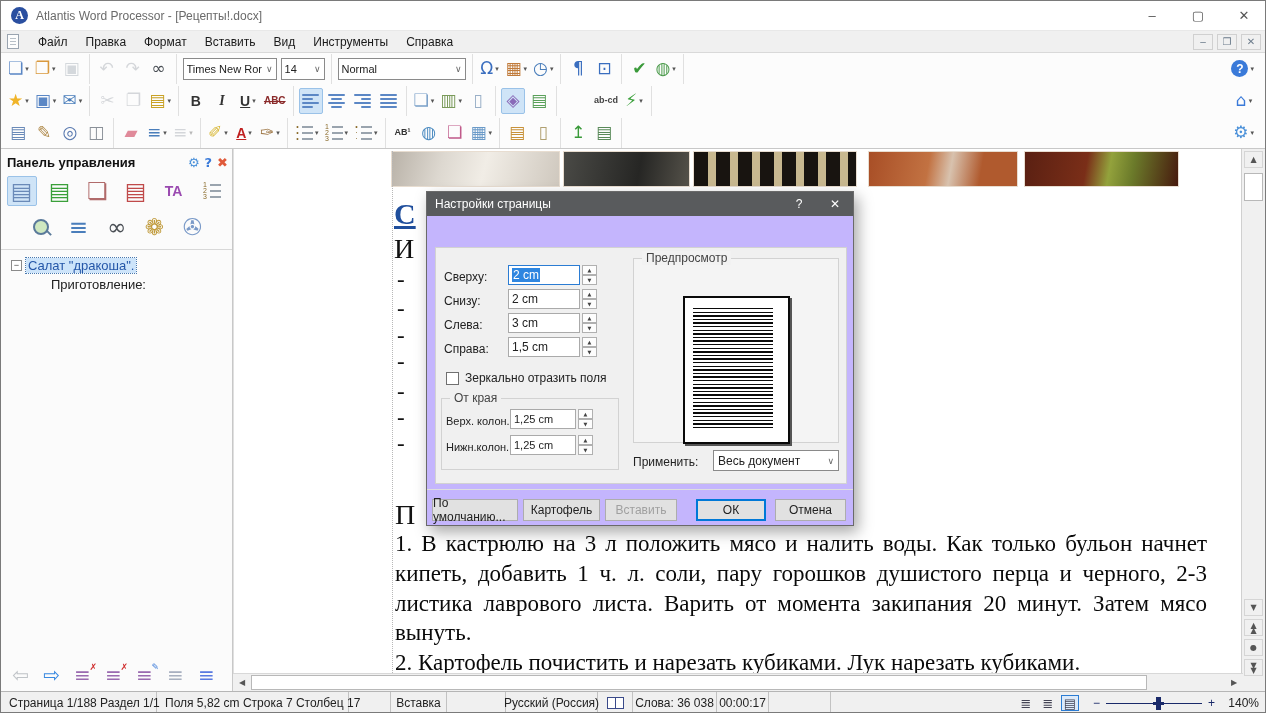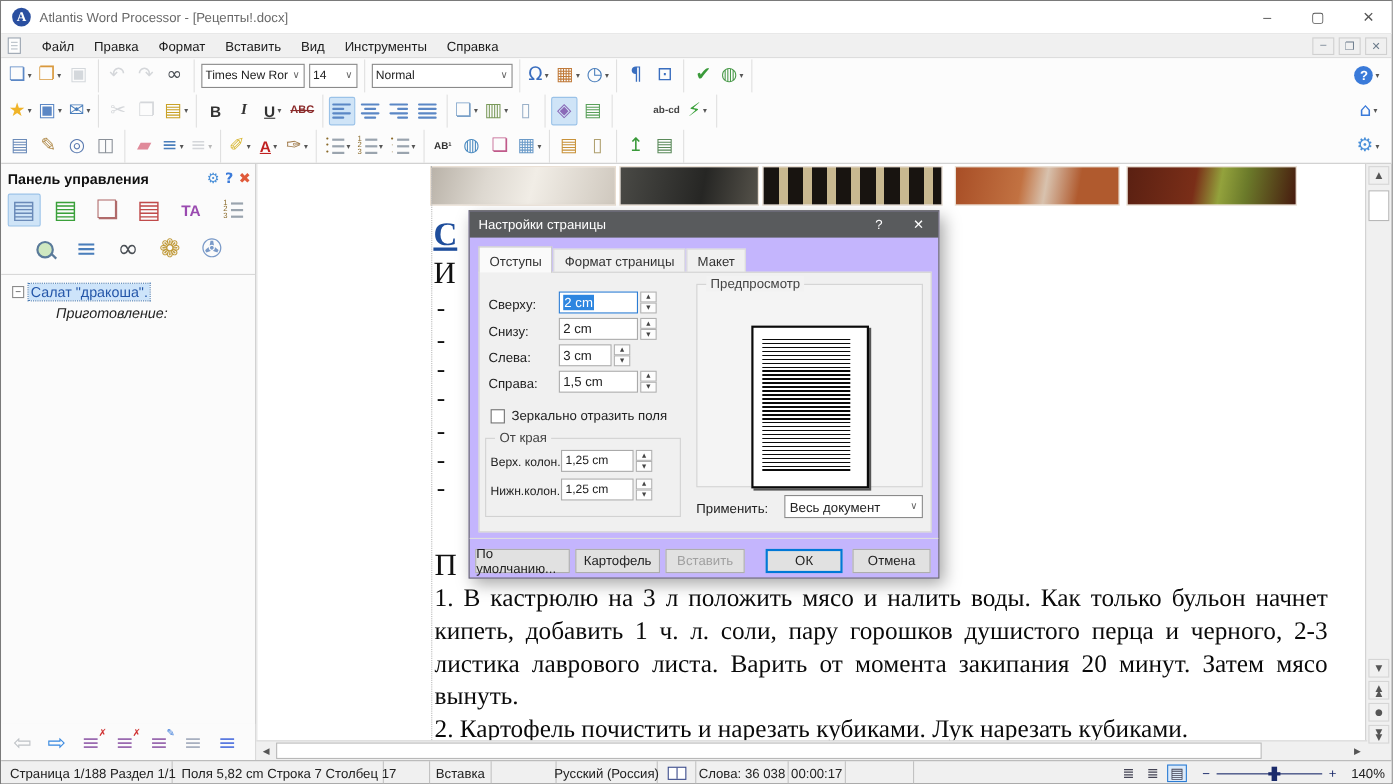--- a/index.html
+++ b/index.html
@@ -56,21 +56,21 @@
   .prow{display:flex;justify-content:center;gap:6px;padding:3px 0;}
   .pbtn{position:relative;width:30px;height:30px;display:flex;align-items:center;justify-content:center;border-radius:2px;}
   .pbtn .glyph{font-size:23px;}
   .pbtn.act{background:#cfe4f7;border:1px solid #9ac2e8;}
   #panelsep{height:1px;background:#d8d8d8;margin-top:4px;}
   #tree{padding:6px 4px;}
   .tree-row{display:flex;align-items:center;height:19px;font-size:13px;}
   .texp{width:11px;height:11px;border:1px solid #8a8a8a;background:#fff;color:#444;font-size:9px;line-height:9px;text-align:center;margin:0 4px 0 6px;}
   .tlabel{padding:0 2px;}
   .tree-row.sel .tlabel{background:#cde4fa;color:#2456a8;outline:1px dotted #4a7ab0;}
-  .tree-row.child .tlabel{margin-left:44px;color:#222;font-style:italic;}
+  .tree-row.child .tlabel{margin-left:44px;color:#222;}
   #panelnav{position:absolute;left:0;bottom:0;width:100%;height:33px;display:flex;align-items:center;gap:4px;padding-left:6px;background:#fbfbfb;}
   .pnav{position:relative;width:27px;height:27px;display:flex;align-items:center;justify-content:center;}
   .pnav .glyph{font-size:20px;}
   
   #docarea{position:absolute;left:232px;top:148px;width:1010px;height:542px;background:#ffffff;overflow:hidden;border-left:1px solid #e0e0e0;}
   .photo{position:absolute;top:2px;height:36px;border:1px solid #e8ddd0;}
   #marginline{position:absolute;left:158px;top:2px;width:0;height:522px;border-left:1px dotted #b8b8b8;}
   .dtext{position:absolute;font-family:"Liberation Serif",serif;color:#111;}
   #dheading{left:160px;top:48px;font-size:30px;font-weight:bold;color:#1f4e9c;text-decoration:underline;}
   #dingr{left:160px;top:84px;font-size:28px;}
@@ -635,25 +635,20 @@
     <div id="hthumb"></div>
     <div class="hbtn" style="right:1px">▶</div>
   </div>
 
   <div id="dialog">
     <div id="dlgtitle">
       <span id="dlgtitletext">Настройки страницы</span>
       <span class="dlgtbtn">?</span>
       <span class="dlgtbtn">✕</span>
     </div>
-    <div id="dlgtabs">
-      <span class="dtab active">Отступы</span>
-      <span class="dtab">Формат страницы</span>
-      <span class="dtab">Макет</span>
-    </div>
     <div id="dlgpanel">
 
       <div class="frow" style="left:8px;top:19px;">
           <span class="flabel">Сверху:</span>
         </div>
       <div class="frow" style="left:72px;top:17px;">
         <span class="fedit focus" style="width:72px">
             <span class="selval">2 cm</span>
           </span>
         <span class="spin">
@@ -668,21 +663,21 @@
         <span class="fedit" style="width:72px">2 cm</span>
         <span class="spin">
             <b>▲</b>
             <b>▼</b>
           </span>
       </div>
       <div class="frow" style="left:8px;top:67px;">
           <span class="flabel">Слева:</span>
         </div>
       <div class="frow" style="left:72px;top:65px;">
-        <span class="fedit" style="width:48px">3 cm</span>
+        <span class="fedit" style="width:72px">3 cm</span>
         <span class="spin">
             <b>▲</b>
             <b>▼</b>
           </span>
       </div>
       <div class="frow" style="left:8px;top:91px;">
           <span class="flabel">Справа:</span>
         </div>
       <div class="frow" style="left:72px;top:89px;">
         <span class="fedit" style="width:72px">1,5 cm</span>

